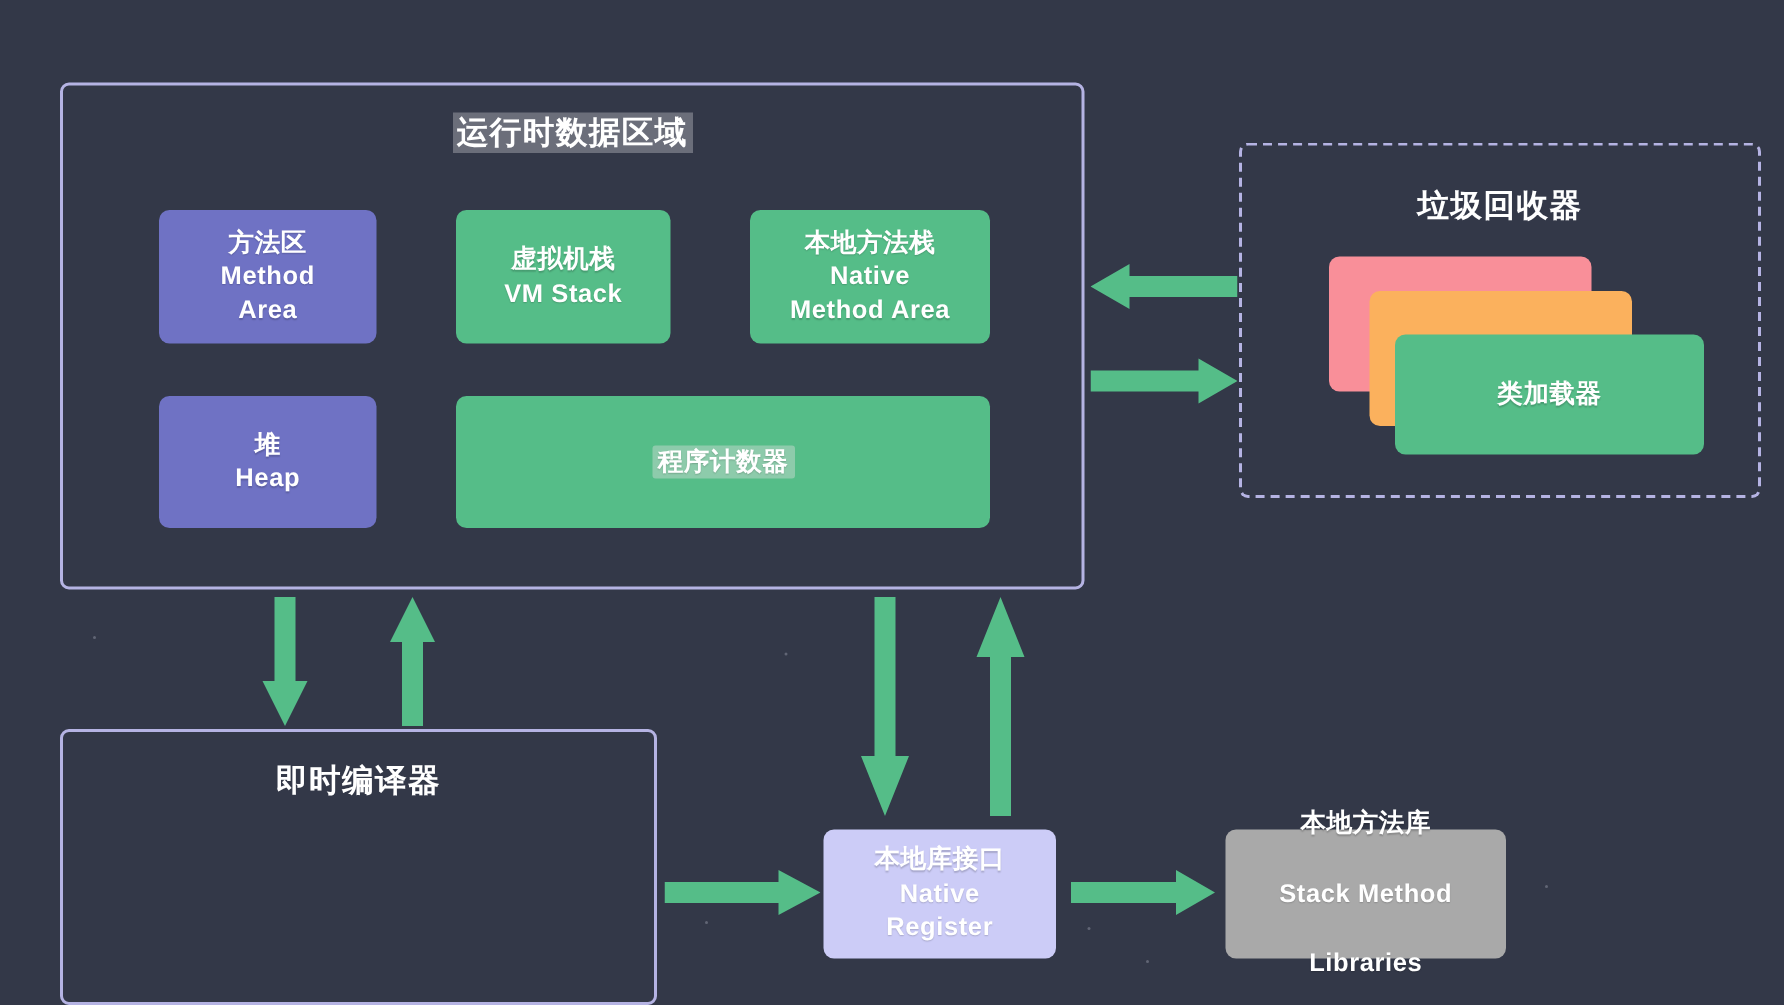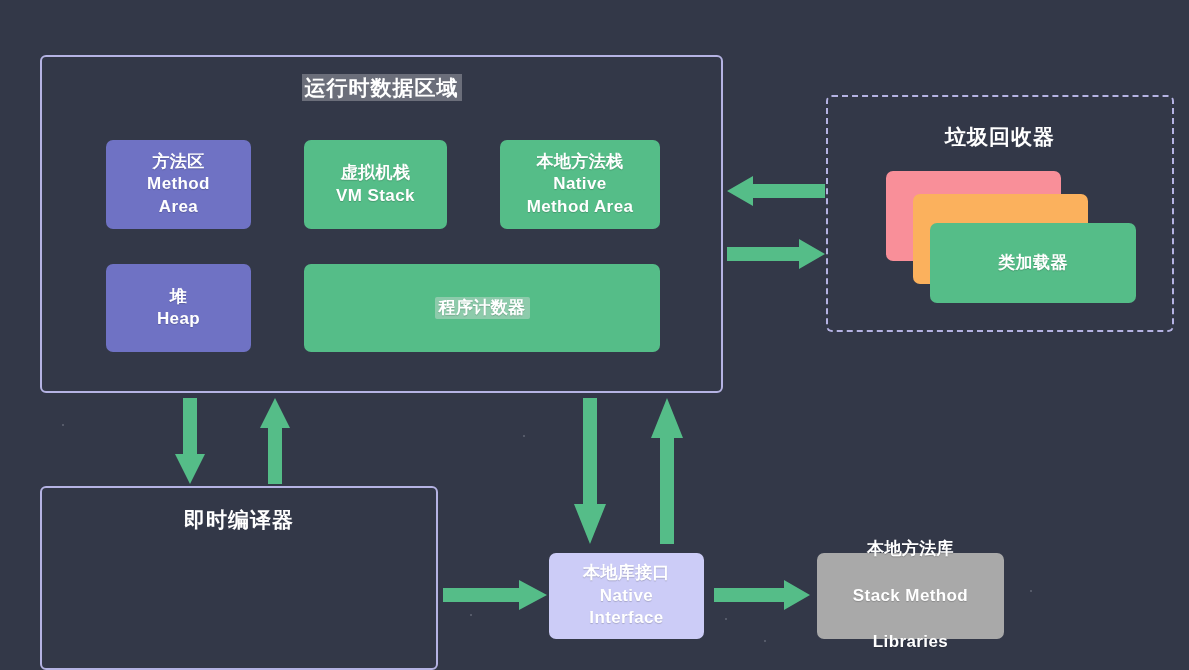--- a/index.html
+++ b/index.html
@@ -186,21 +186,21 @@
   </div>
   <div class="panel-title" style="left:40px; top:506px; width:398px;">
     <span>即时编译器</span>
   </div>
 
 
 
   <div class="node c-lav" style="left:549px; top:553px; width:155px; height:86px;">
     <span class="ln">本地库接口</span>
     <span class="ln">Native</span>
-    <span class="ln">Interface</span>
+    <span class="ln">Register</span>
   </div>
 
   <div class="node c-grey" style="left:817px; top:553px; width:187px; height:86px;gap:24px;">
     <span class="ln">本地方法库</span>
     <span class="ln">Stack Method</span>
     <span class="ln">Libraries</span>
   </div>
 
   <div class="arrow" style="left:727px; top:174px;">
     <svg width="98" height="34" viewBox="0 0 98 34">

